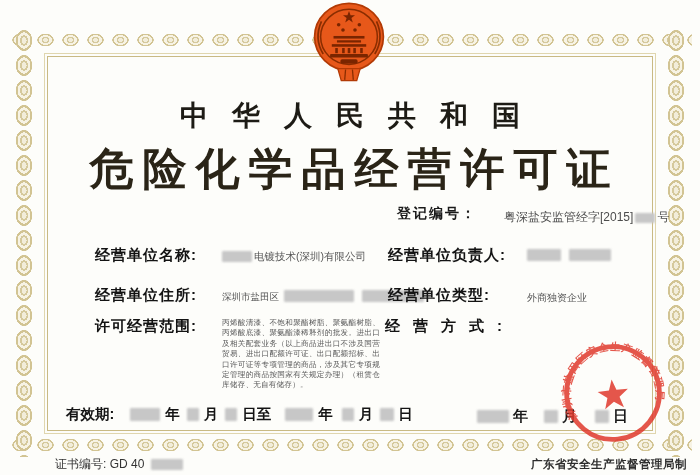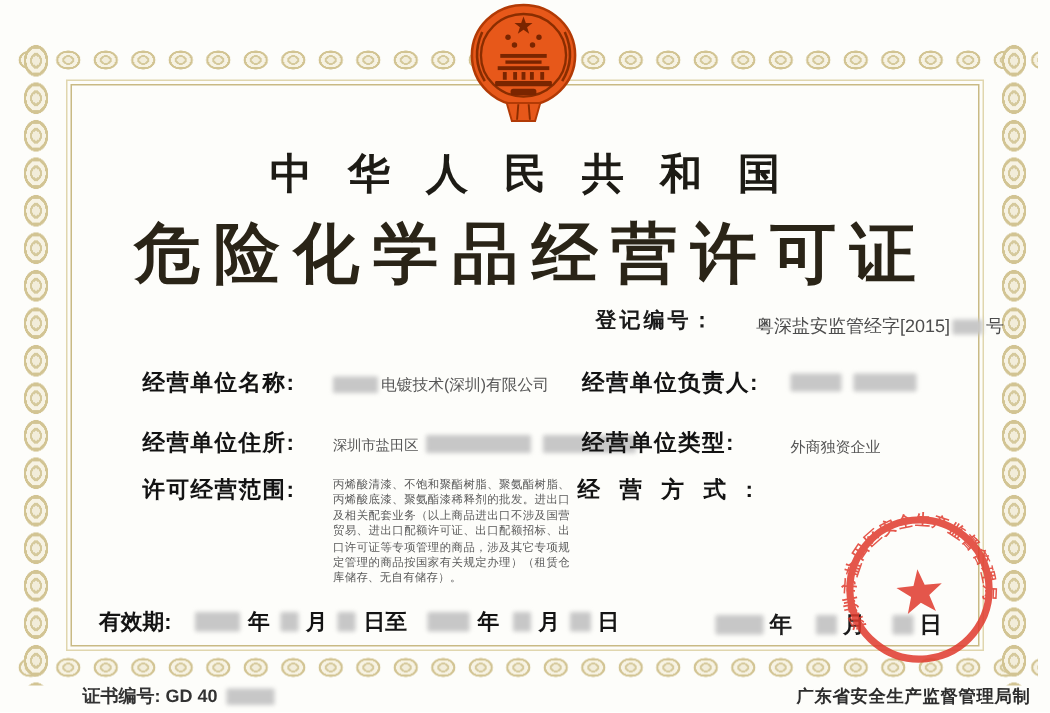--- a/index.html
+++ b/index.html
@@ -62,21 +62,21 @@
   .rd{display:inline-block;background:#c7c7c7;height:12px;filter:blur(1.3px);vertical-align:-2px;border-radius:1px;}
   .rowflex{display:flex;align-items:center;position:absolute;z-index:2;white-space:nowrap;}
   .rowflex .rd{vertical-align:baseline;}
   
   .issuer{position:absolute;left:482px;top:377px;font-size:16px;font-weight:bold;color:#141414;letter-spacing:7px;z-index:2;}
   .issue-date{left:477px;top:407px;font-size:15px;font-weight:bold;color:#1a1a1a;}
   .validity{left:66px;top:405px;font-size:14.5px;font-weight:bold;color:#141414;}
   
   .seal{position:absolute;left:561px;top:341px;width:104px;height:104px;z-index:5;opacity:.85;transform:rotate(-6deg);}
   
-  .footer-left{position:absolute;left:55px;top:456px;font-size:12px;font-weight:bold;color:#333;z-index:2;}
+  .footer-left{position:absolute;left:55px;top:456px;font-size:12px;font-weight:normal;color:#333;z-index:2;}
   .footer-right{position:absolute;right:13px;top:457px;font-size:11.5px;font-weight:bold;color:#2d2d2d;z-index:2;letter-spacing:.5px;}
 </style>
 </head>
 <body>
 
 <div class="page">
 
   <div class="ornament orn-h orn-top"></div>
   <div class="ornament orn-h orn-bottom"></div>
   <div class="ornament orn-v orn-left"></div>

